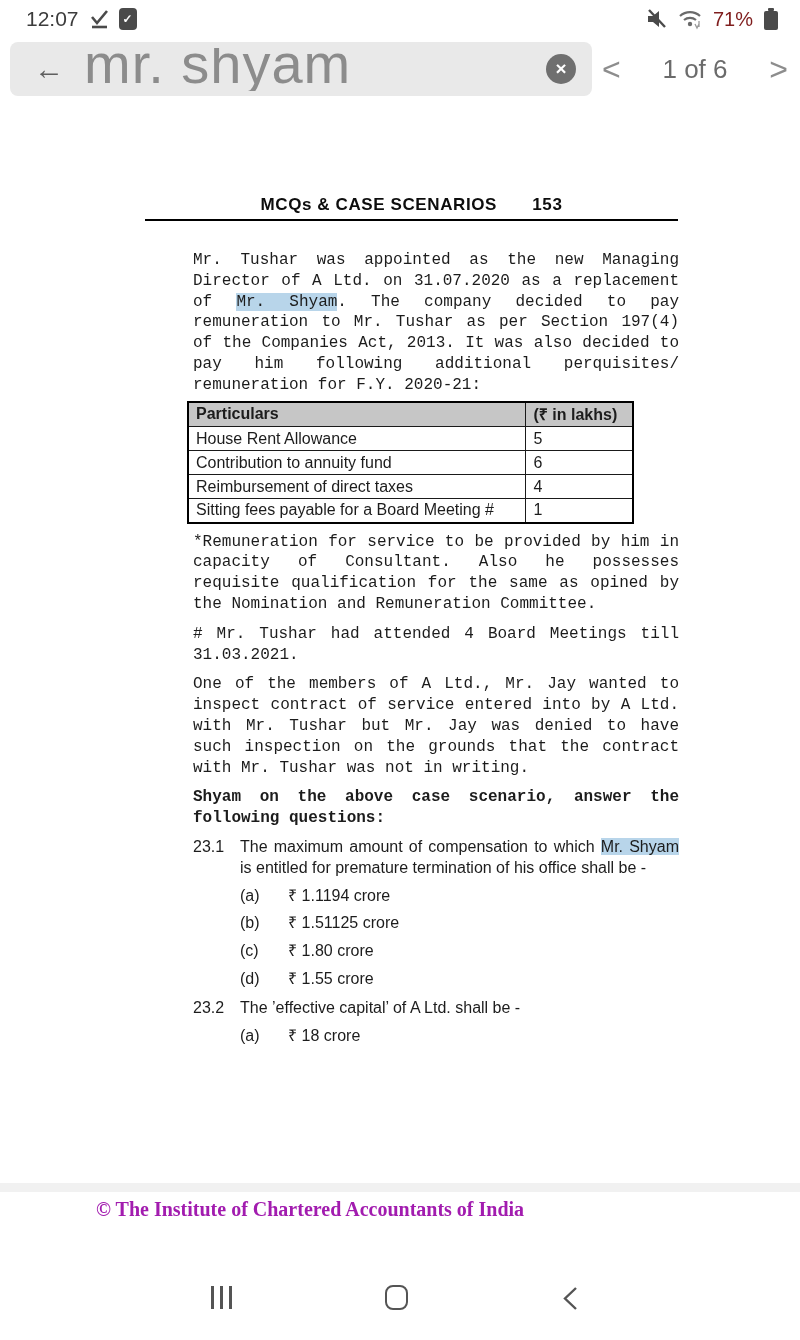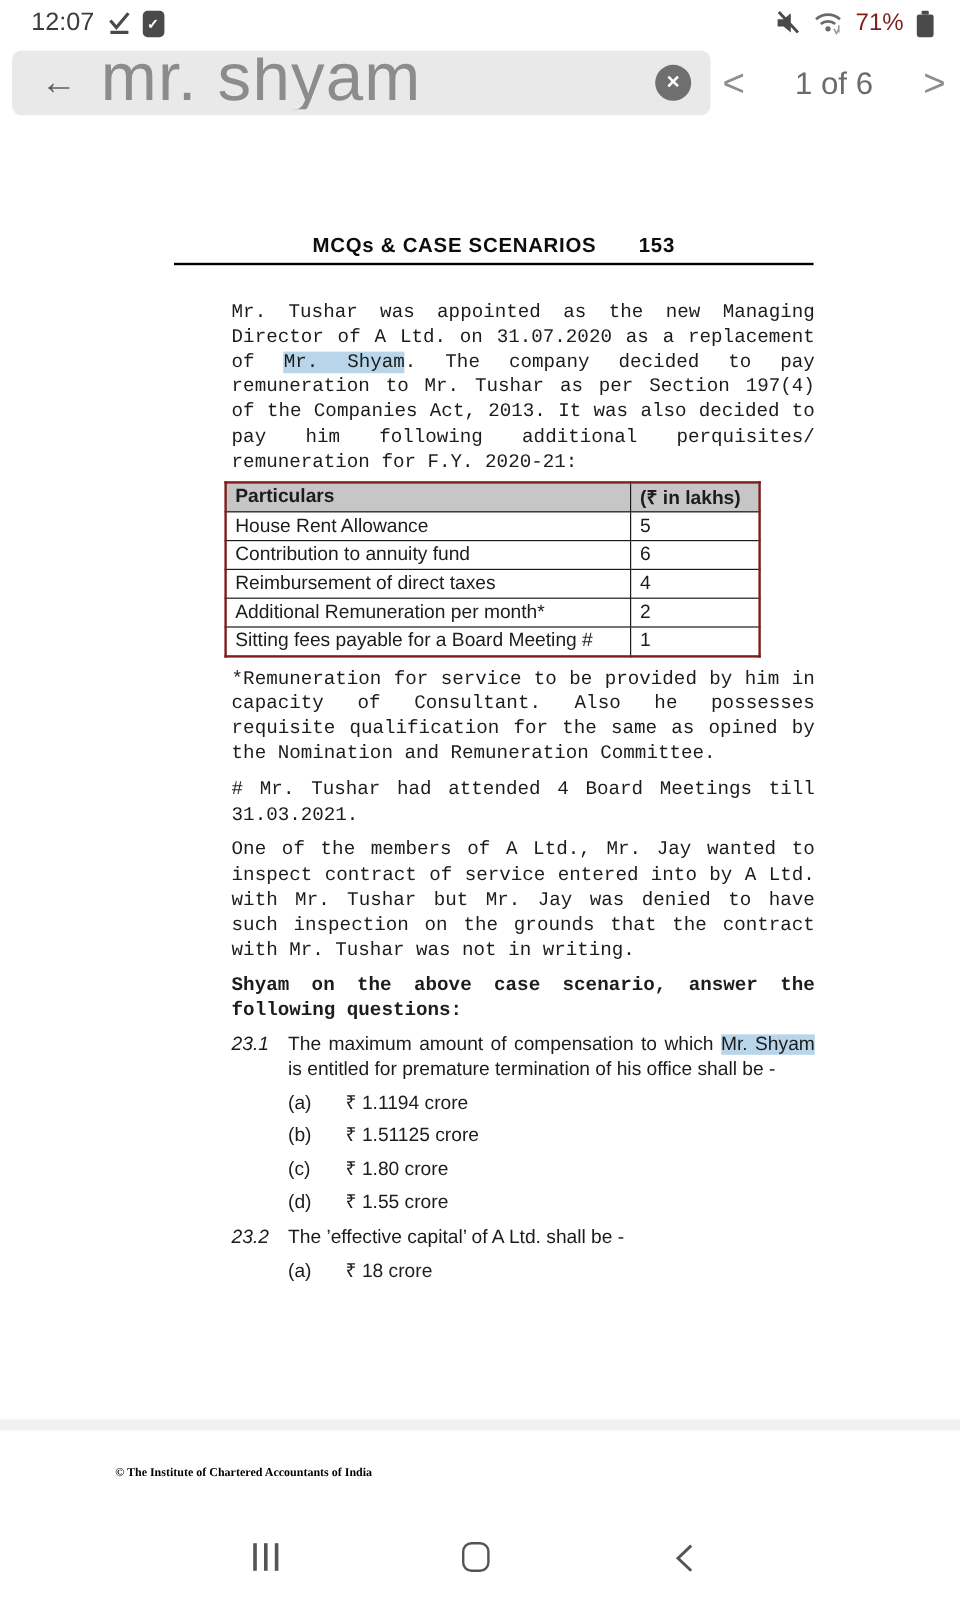--- a/index.html
+++ b/index.html
@@ -8,21 +8,21 @@
     position:relative; width:800px; height:1340px; background:#ffffff;
     font-family:"Liberation Sans", sans-serif; overflow:hidden;
   }
 
   
   .status-bar {
     position:absolute; top:0; left:0; right:0; height:38px;
     display:flex; justify-content:space-between; align-items:center;
     padding:0 22px 0 26px;
   }
-  .sb-left, .sb-right { display:flex; align-items:flex-end; gap:9px; }
+  .sb-left, .sb-right { display:flex; align-items:center; gap:9px; }
   .sb-time { font-size:21px; color:#3c3c3c; }
   .sb-pct  { font-size:20px; color:#7f1d1d; }
   .sim-check {
     width:18px; height:22px; background:#4a4a4a; border-radius:4px;
     color:#fff; font-size:12px; font-weight:bold; display:flex;
     align-items:center; justify-content:center;
   }
   .battery { position:relative; width:14px; height:22px; margin-left:2px; }
   .battery .tip { position:absolute; top:0; left:4px; width:6px; height:3px; background:#4a4a4a; border-radius:1px; }
   .battery .body { position:absolute; top:3px; left:0; width:14px; height:19px; background:#4a4a4a; border-radius:2px; }
@@ -63,39 +63,39 @@
     padding-bottom:4px; text-align:center; font-weight:bold; font-size:17px;
     letter-spacing:0.6px; color:#0d0d0d;
   }
   .doc-header .pgnum { display:inline-block; margin-left:30px; }
   .doc-body { margin:29px 122px 0 193px; width:486px; font-size:16px; }
   .doc-body p { line-height:20.8px; text-align:justify;font-family:Liberation Mono, monospace; }
   .hl { background:#b8d5ea; }
 
   .case-table {
     border-collapse:collapse; width:447px; margin:5px 0 0 -6px;
-    border:2px solid #7f1d1d; font-size:16px;
+    border:2px solid #000000; font-size:16px;
   }
   .case-table th, .case-table td { border:1.5px solid #1a1a1a; height:24px; padding:0 7px; }
   .case-table th { background:#c6c6c6; font-weight:bold; text-align:left; height:25px; }
   .case-table th.num, .case-table td.num { text-align:left; }
 
   .mt8  { margin-top:8px; }
   .mt9  { margin-top:9px; }
   .based-heading { margin-top:9px; font-weight:bold; line-height:20.8px; text-align:justify; }
 
   .q-row { display:flex; margin-top:8px; line-height:20.8px; }
-  .q-num { width:47px; flex:none;font-style:italic; }
+  .q-num { width:47px; flex:none; }
   .q-text { flex:1; text-align:justify; }
   .option { display:flex; margin:7px 0 0 47px; line-height:20.8px; }
   .opt-label { width:48px; flex:none; }
 
   .doc-footer {
     margin:152px 0 16px 96px; font-family:"Liberation Serif", serif;
-    font-weight:bold; font-size:10px; color:#000000;
+    font-weight:bold; font-size:20px; color:#a21caf;
   }
 
   
   .page-separator { position:absolute; top:1183px; left:0; width:800px; height:9px; background:#f1f1f1; }
 
   
   .navbar { position:absolute; bottom:0; left:0; width:800px; height:70px; background:#fff; }
   .nav-recents { position:absolute; left:211px; top:16px; display:flex; gap:6px; cursor:pointer; }
   .nav-recents span { display:block; width:3px; height:23px; background:#545454; }
   .nav-home {
@@ -171,24 +171,20 @@
         </tr>
         <tr>
           <td>Contribution to annuity fund</td>
           <td class="num">6</td>
         </tr>
         <tr>
           <td>Reimbursement of direct taxes</td>
           <td class="num">4</td>
         </tr>
         <tr>
-          <td>Additional Remuneration per month*</td>
-          <td class="num">2</td>
-        </tr>
-        <tr>
           <td>Sitting fees payable for a Board Meeting #</td>
           <td class="num">1</td>
         </tr>
       </tbody>
         </table>
 
       <p class="mt8">*Remuneration for service to be provided by him in capacity of Consultant. Also he possesses requisite qualification for the same as opined by the Nomination and Remuneration Committee.</p>
       <p class="mt9"># Mr. Tushar had attended 4 Board Meetings till 31.03.2021.</p>
       <p class="mt9">One of the members of A Ltd., Mr. Jay wanted to inspect contract of service entered into by A Ltd. with Mr. Tushar but Mr. Jay was denied to have such inspection on the grounds that the contract with Mr. Tushar was not in writing.</p>
 

